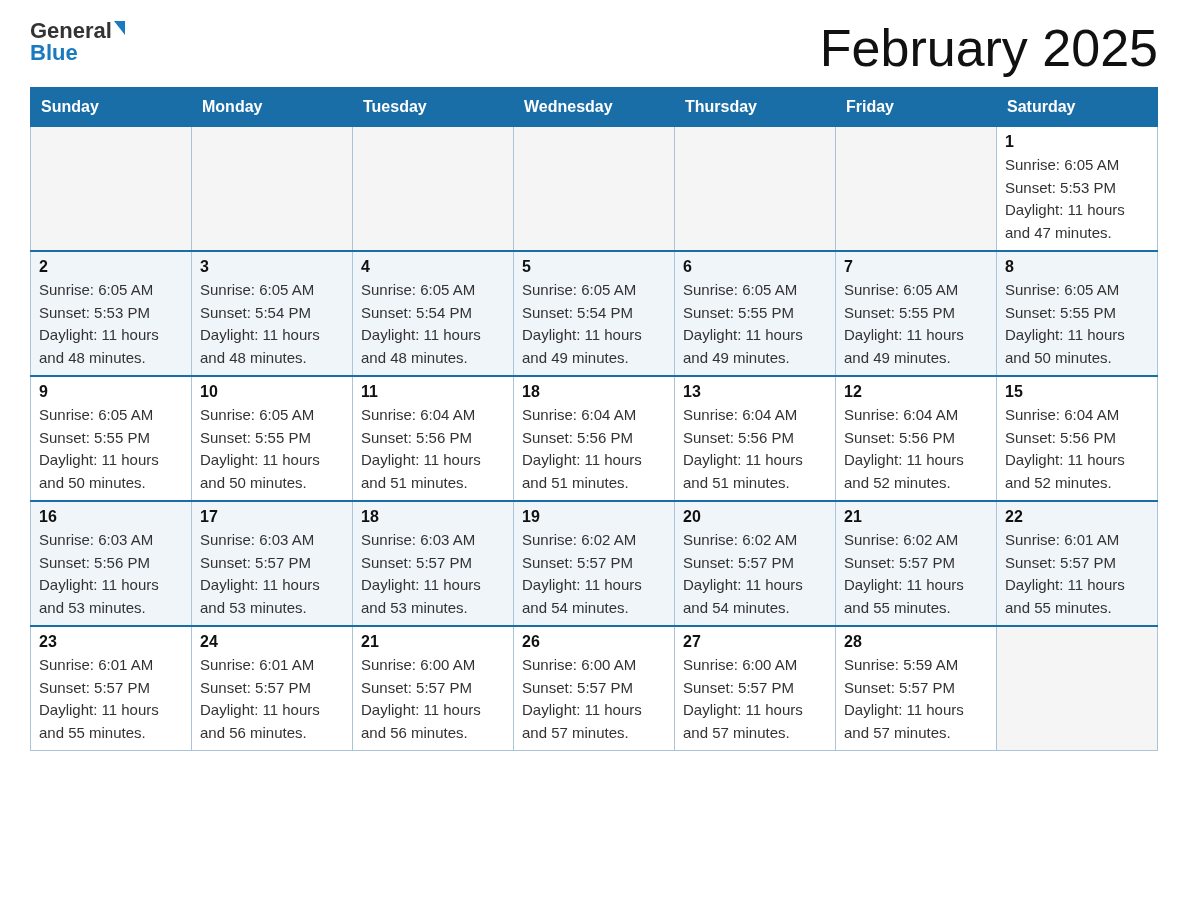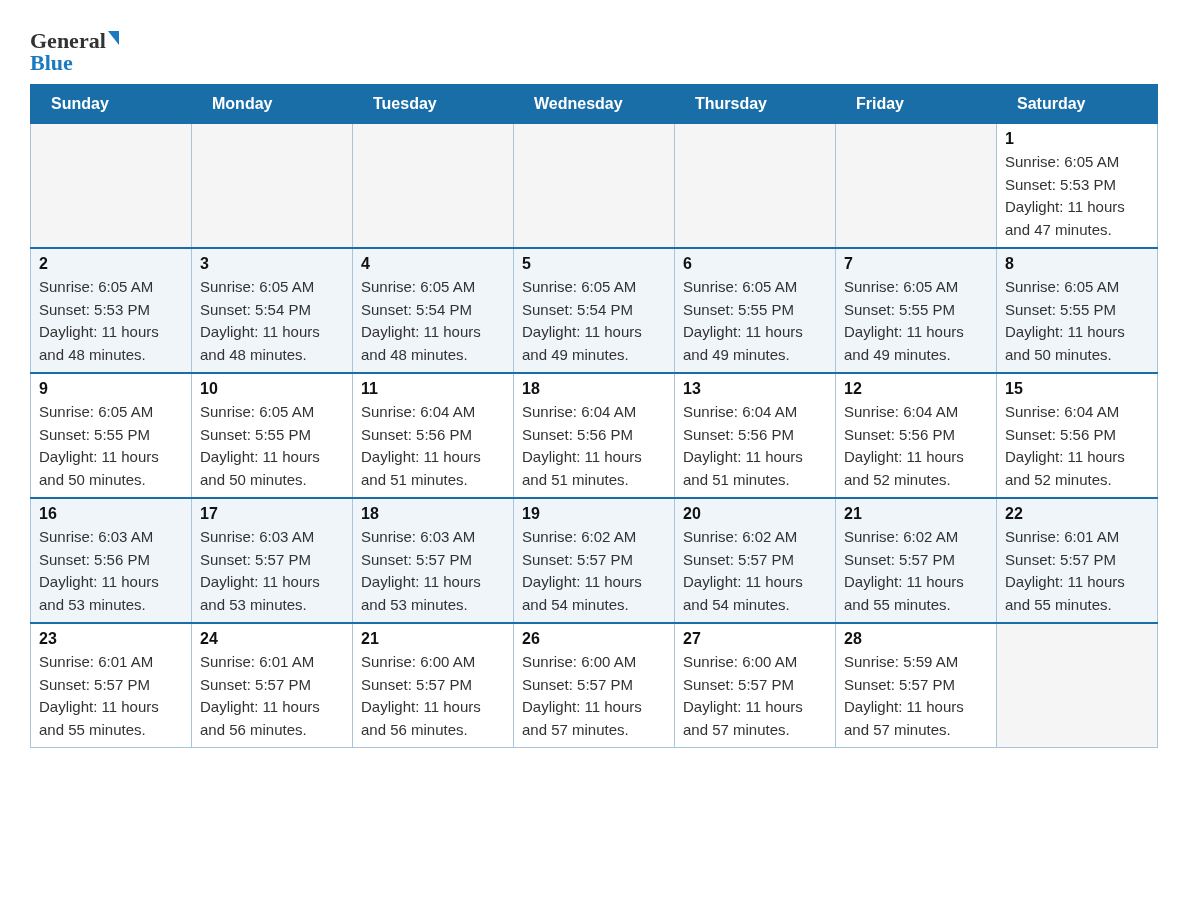--- a/index.html
+++ b/index.html
@@ -12,22 +12,20 @@
     .header {
       display: flex;
       align-items: flex-start;
       justify-content: space-between;
       margin-bottom: 10px;
     }
     .logo {
       display: flex;
       flex-direction: column;
       align-items: flex-start;
-      margin-top: 10px;
-      font-family: Liberation Serif, serif;
     }
     .logo-text-general {
       font-size: 22px;
       font-weight: bold;
       color: #333;
       line-height: 1;
     }
     .logo-text-blue {
       font-size: 22px;
       font-weight: bold;
@@ -67,21 +65,21 @@
     .calendar-table {
       width: 100%;
       border-collapse: collapse;
       margin-top: 10px;
     }
     .calendar-table th {
       background-color: #1a6ea8;
       color: #fff;
       font-size: 16px;
       font-weight: bold;
-      padding: 10px 20px;
+      padding: 10px 10px;
       text-align: left;
       border: 1px solid #1a6ea8;
     }
     .calendar-table td {
       vertical-align: top;
       border: 1px solid #aac4da;
       padding: 6px 8px;
       width: 14.28%;
       min-height: 110px;
       height: 110px;
@@ -116,20 +114,21 @@
   <div class="logo">
     <div class="logo-row">
       <span class="logo-text-general">General</span>
       <span class="logo-arrow"></span>
     </div>
     <div class="logo-row">
       <span class="logo-text-blue">Blue</span>
     </div>
   </div>
   <div class="title-section">
+    <div class="month-title">February 2025</div>
   </div>
 </div>
 
 <table class="calendar-table">
   <thead>
     <tr>
     <th>Sunday</th>
         <th>Monday</th>
         <th>Tuesday</th>
         <th>Wednesday</th>

